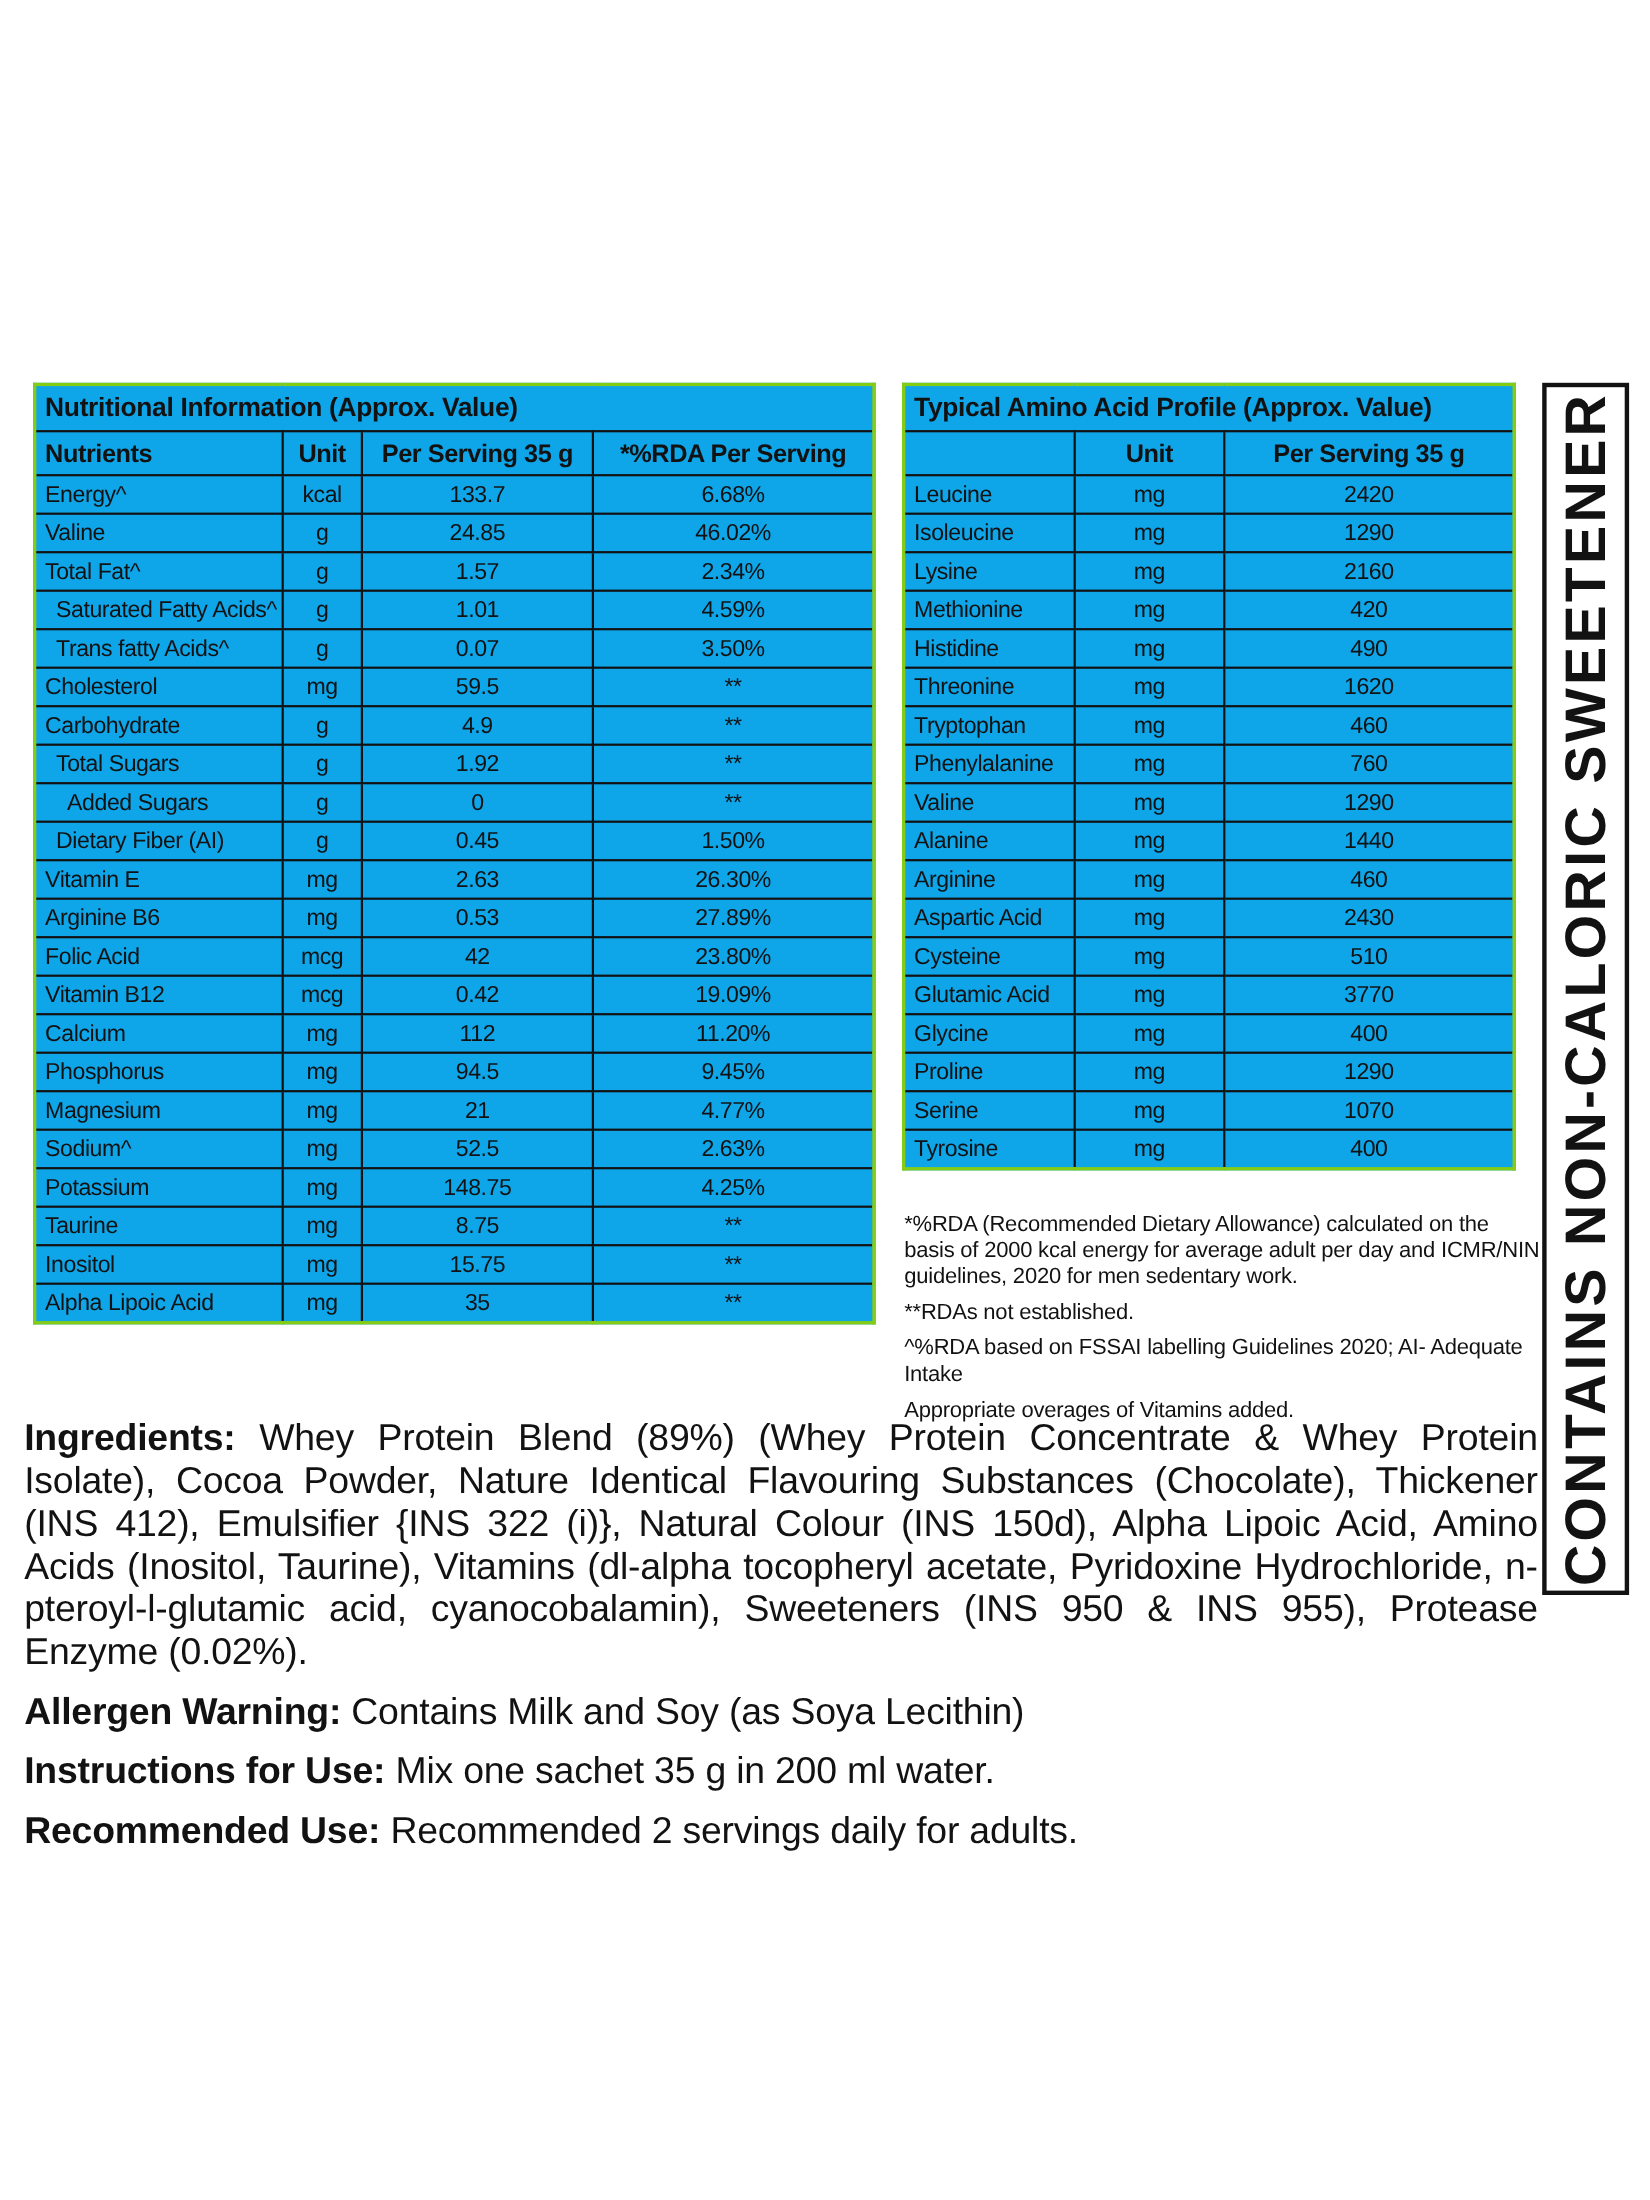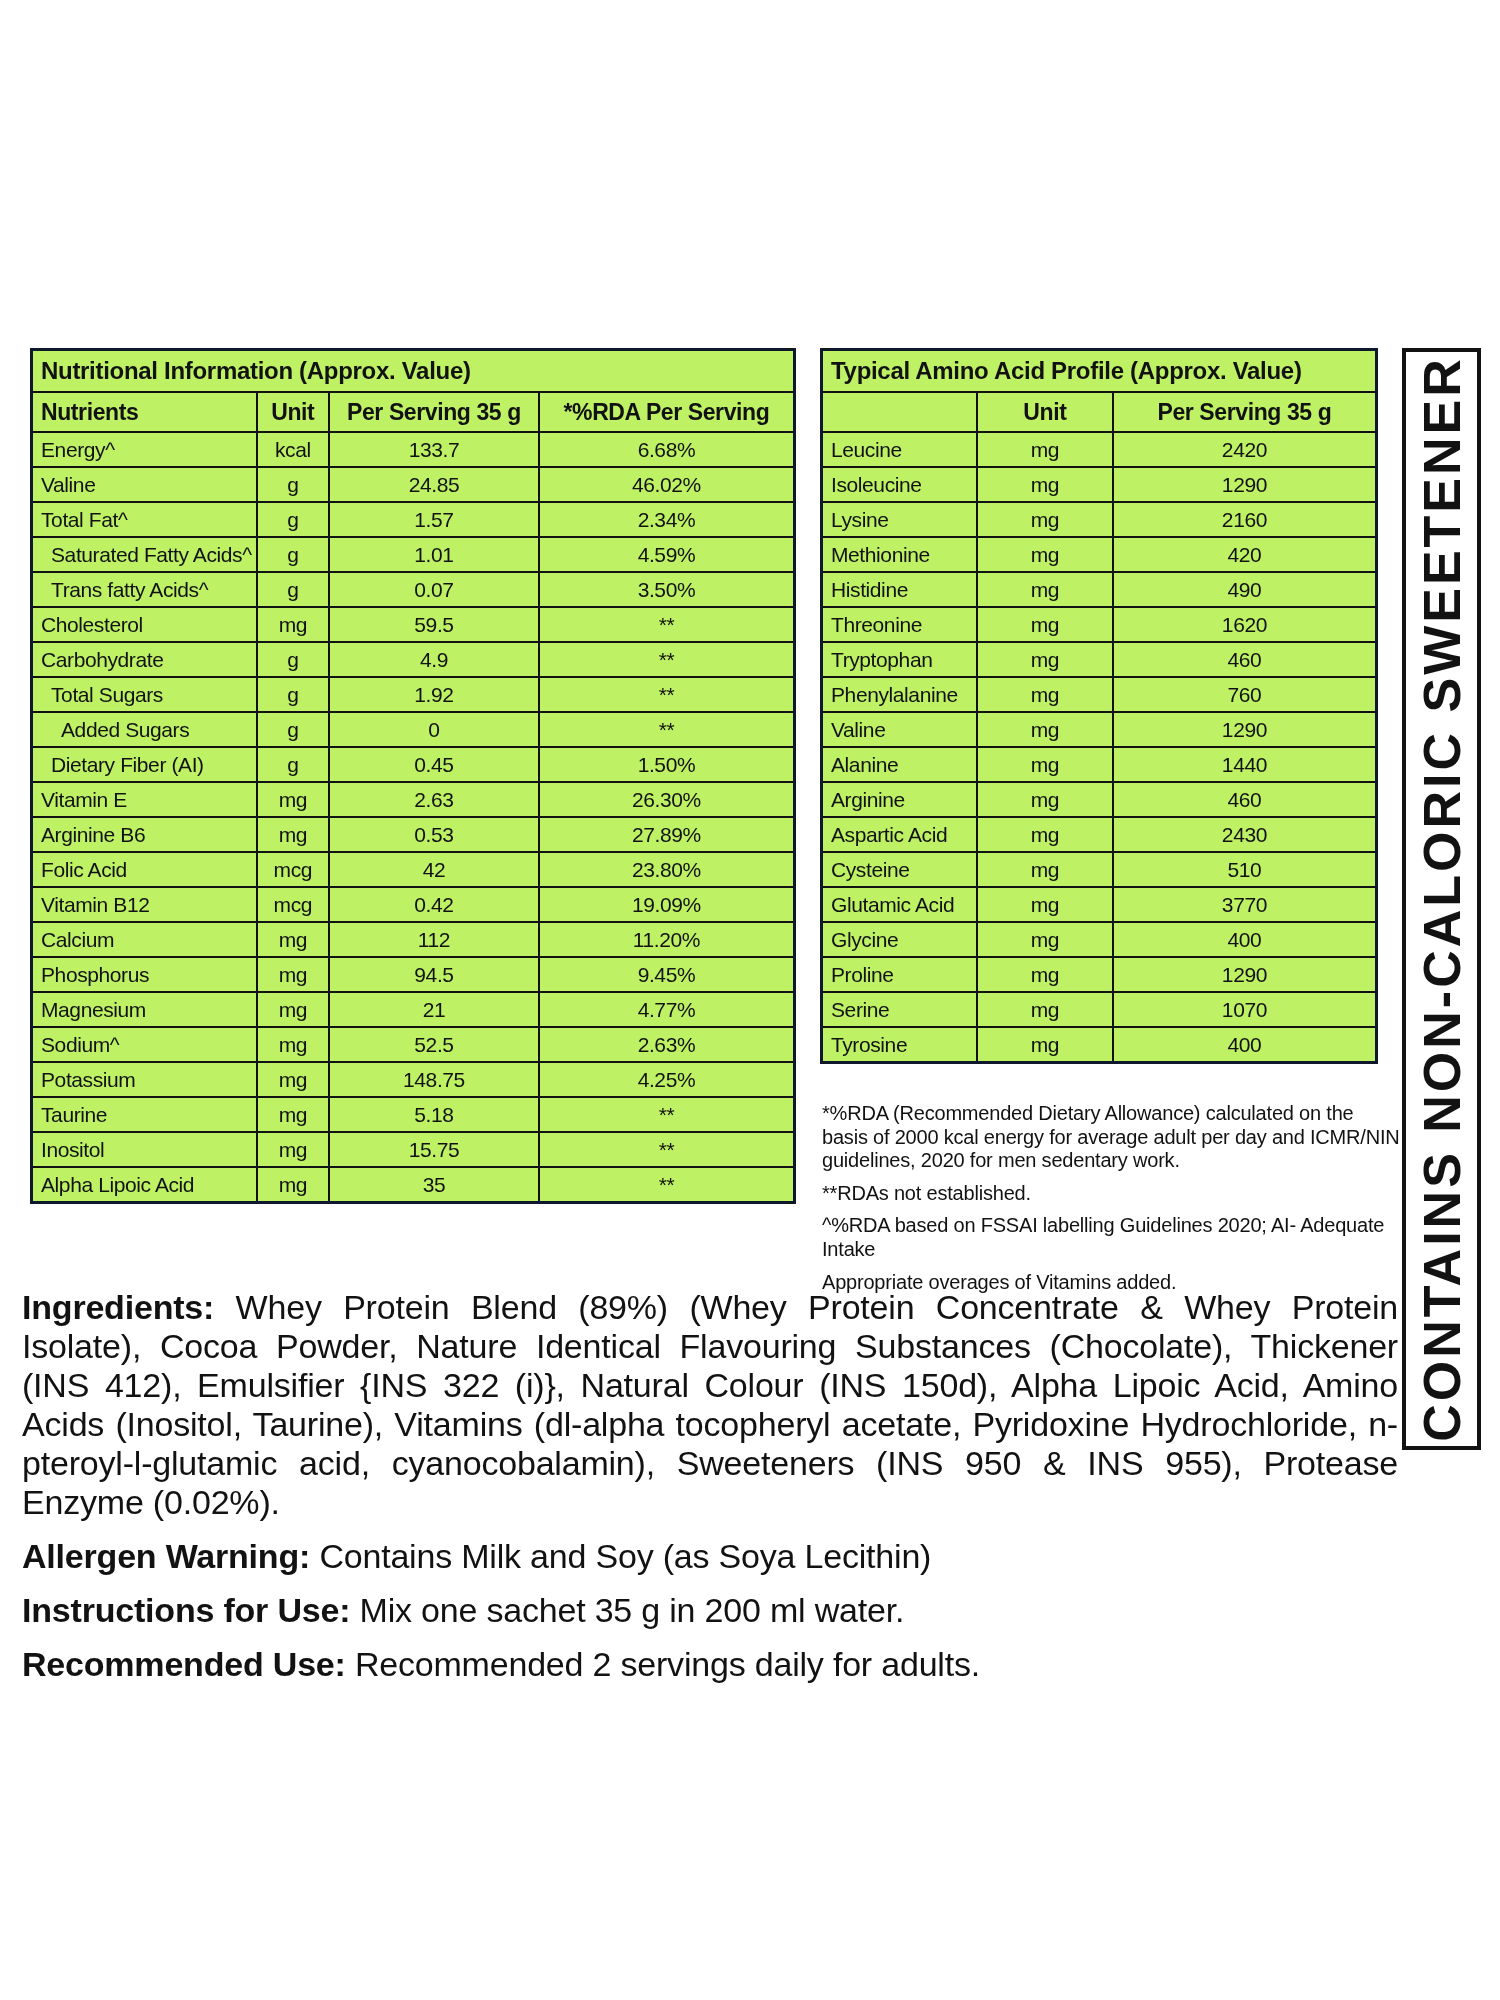--- a/index.html
+++ b/index.html
@@ -2,21 +2,21 @@
 <html><head>
 <meta charset="utf-8">
 <style>
   html,body { margin:0; padding:0; background:#ffffff; }
   .page {
     position:relative; width:1500px; height:2000px; background:#ffffff;
     font-family:"Liberation Sans", sans-serif; color:#121212; overflow:hidden;
   }
   table.tbl {
     position:absolute; border-collapse:collapse; table-layout:fixed;
-    background:#bef264; border:3px solid #0f172a;
+    background:#0ea5e9; border:3px solid #84cc16;
   }
   .tbl th, .tbl td { border:2px solid #121212; overflow:hidden; }
   .tbl th.title {
     text-align:left; font-size:24px; font-weight:bold; padding:5px 8px;
     letter-spacing:-0.3px; height:30px;
   }
   .tbl th.colh {
     font-size:23px; font-weight:bold; padding:5px 6px; letter-spacing:-0.4px;
     text-align:center; height:28px;
   }
@@ -182,21 +182,21 @@
         </tr>
         <tr>
           <td class="name-cell">Potassium</td>
           <td>mg</td>
           <td>148.75</td>
           <td>4.25%</td>
         </tr>
         <tr>
           <td class="name-cell">Taurine</td>
           <td>mg</td>
-          <td>5.18</td>
+          <td>8.75</td>
           <td>**</td>
         </tr>
         <tr>
           <td class="name-cell">Inositol</td>
           <td>mg</td>
           <td>15.75</td>
           <td>**</td>
         </tr>
         <tr>
           <td class="name-cell">Alpha Lipoic Acid</td>

